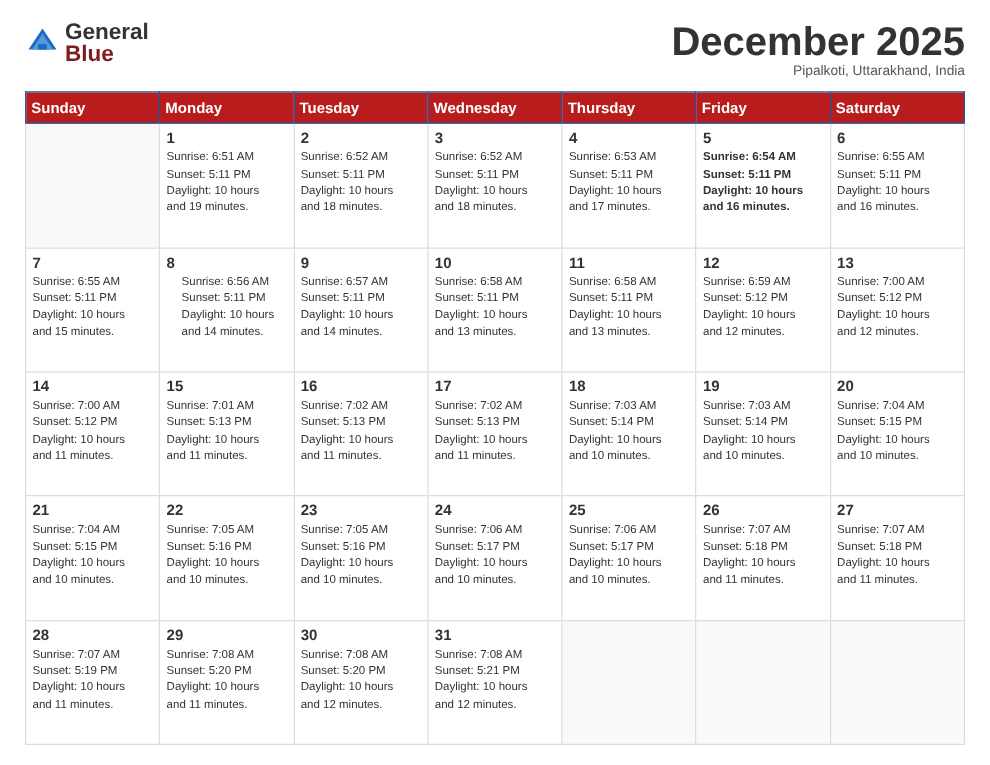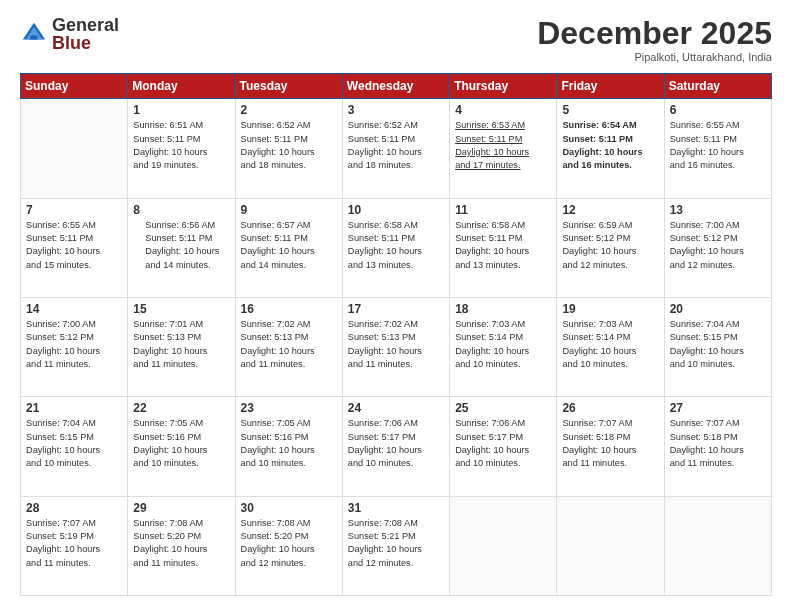--- a/index.html
+++ b/index.html
@@ -154,21 +154,21 @@
           </td>
           <td>
             <span class="day-number">3</span>
             <div class="day-info" style="white-space: pre-line;">Sunrise: 6:52 AM
 Sunset: 5:11 PM
 Daylight: 10 hours
 and 18 minutes.</div>
           </td>
           <td>
             <span class="day-number">4</span>
-            <div class="day-info" style="white-space: pre-line; text-decoration: underline;">Sunrise: 6:53 AM
+            <div class="day-info" style="white-space: pre-line;">Sunrise: 6:53 AM
 Sunset: 5:11 PM
 Daylight: 10 hours
 and 17 minutes.</div>
           </td>
           <td>
             <span class="day-number">5</span>
             <div class="day-info" style="white-space: pre-line; font-weight: bold;">Sunrise: 6:54 AM
 Sunset: 5:11 PM
 Daylight: 10 hours
 and 16 minutes.</div>

